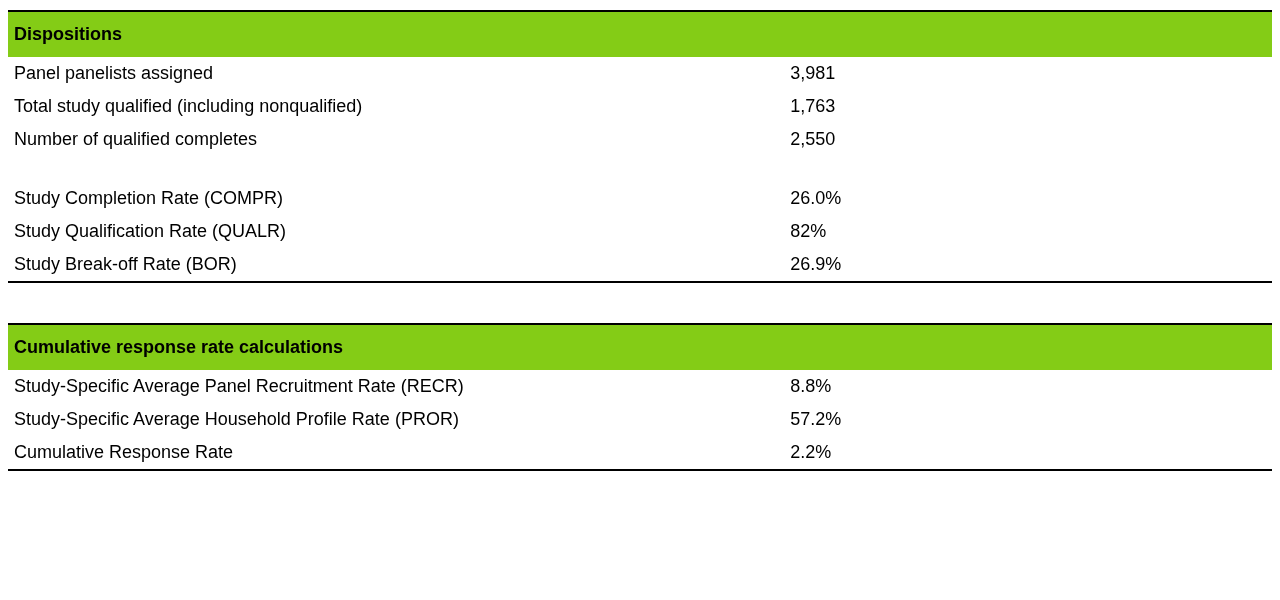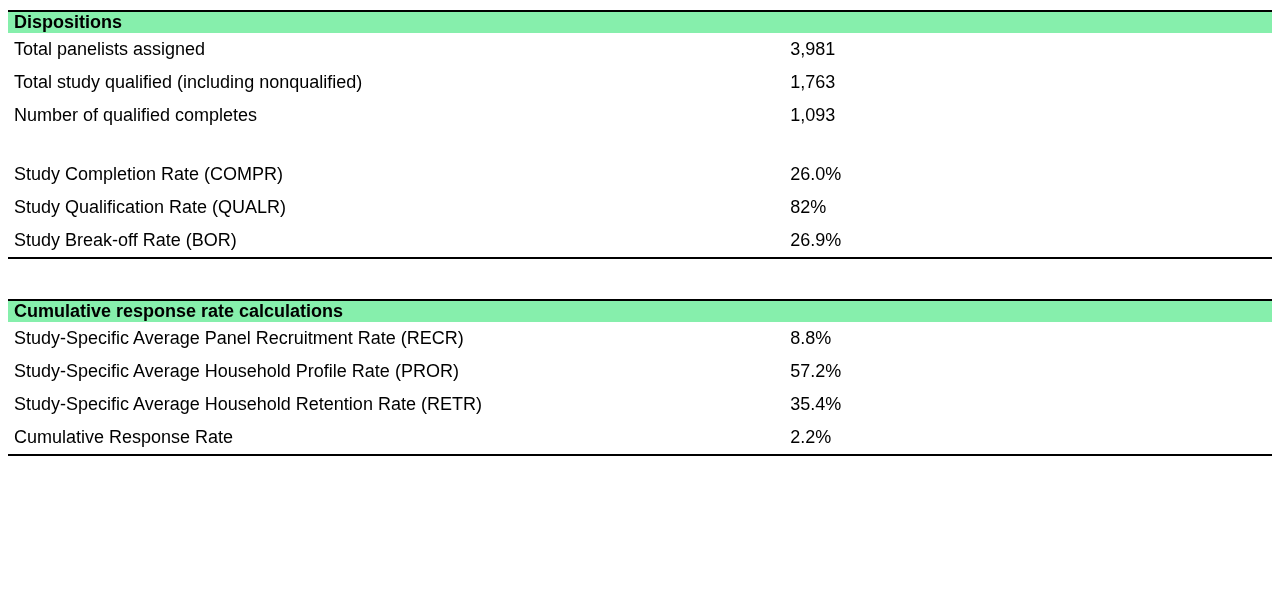--- a/index.html
+++ b/index.html
@@ -16,23 +16,23 @@
       width: 1280px;
     }
     .table-section {
       width: 100%;
       margin-bottom: 40px;
     }
     .table-section:last-child {
       margin-bottom: 0;
     }
     .header-row {
-      background: #86efac;
+      background: #84cc16;
       border-top: 2px solid #000;
-      padding: 0 6px;
+      padding: 12px 6px;
       font-weight: bold;
       font-stretch: condensed;
     }
     .data-row {
       display: flex;
       padding: 3px 6px;
       line-height: 1.5;
     }
     .label-cell {
       flex: 0 0 62%;
@@ -56,30 +56,30 @@
     }
   </style>
 </head>
 <body>
 
 <div class="table-section">
   <div class="header-row">
     <span>Dispositions</span>
   </div>
   <div class="data-row">
-    <div class="label-cell">Total panelists assigned</div>
+    <div class="label-cell">Panel panelists assigned</div>
     <div class="value-cell">3,981</div>
   </div>
   <div class="data-row">
     <div class="label-cell">Total study qualified (including nonqualified)</div>
     <div class="value-cell">1,763</div>
   </div>
   <div class="data-row">
     <div class="label-cell">Number of qualified completes</div>
-    <div class="value-cell">1,093</div>
+    <div class="value-cell">2,550</div>
   </div>
   <div class="spacer"></div>
   <div class="data-row bold">
     <div class="label-cell">Study Completion Rate (COMPR)</div>
     <div class="value-cell">26.0%</div>
   </div>
   <div class="data-row bold">
     <div class="label-cell">Study Qualification Rate (QUALR)</div>
     <div class="value-cell">82%</div>
   </div>
@@ -94,21 +94,17 @@
     <span>Cumulative response rate calculations</span>
   </div>
   <div class="data-row">
     <div class="label-cell">Study-Specific Average Panel Recruitment Rate (RECR)</div>
     <div class="value-cell">8.8%</div>
   </div>
   <div class="data-row">
     <div class="label-cell">Study-Specific Average Household Profile Rate (PROR)</div>
     <div class="value-cell">57.2%</div>
   </div>
-  <div class="data-row">
-    <div class="label-cell">Study-Specific Average Household Retention Rate (RETR)</div>
-    <div class="value-cell">35.4%</div>
-  </div>
   <div class="data-row bold bottom-border">
     <div class="label-cell">Cumulative Response Rate</div>
     <div class="value-cell">2.2%</div>
   </div>
 </div>
 
 </body></html>

